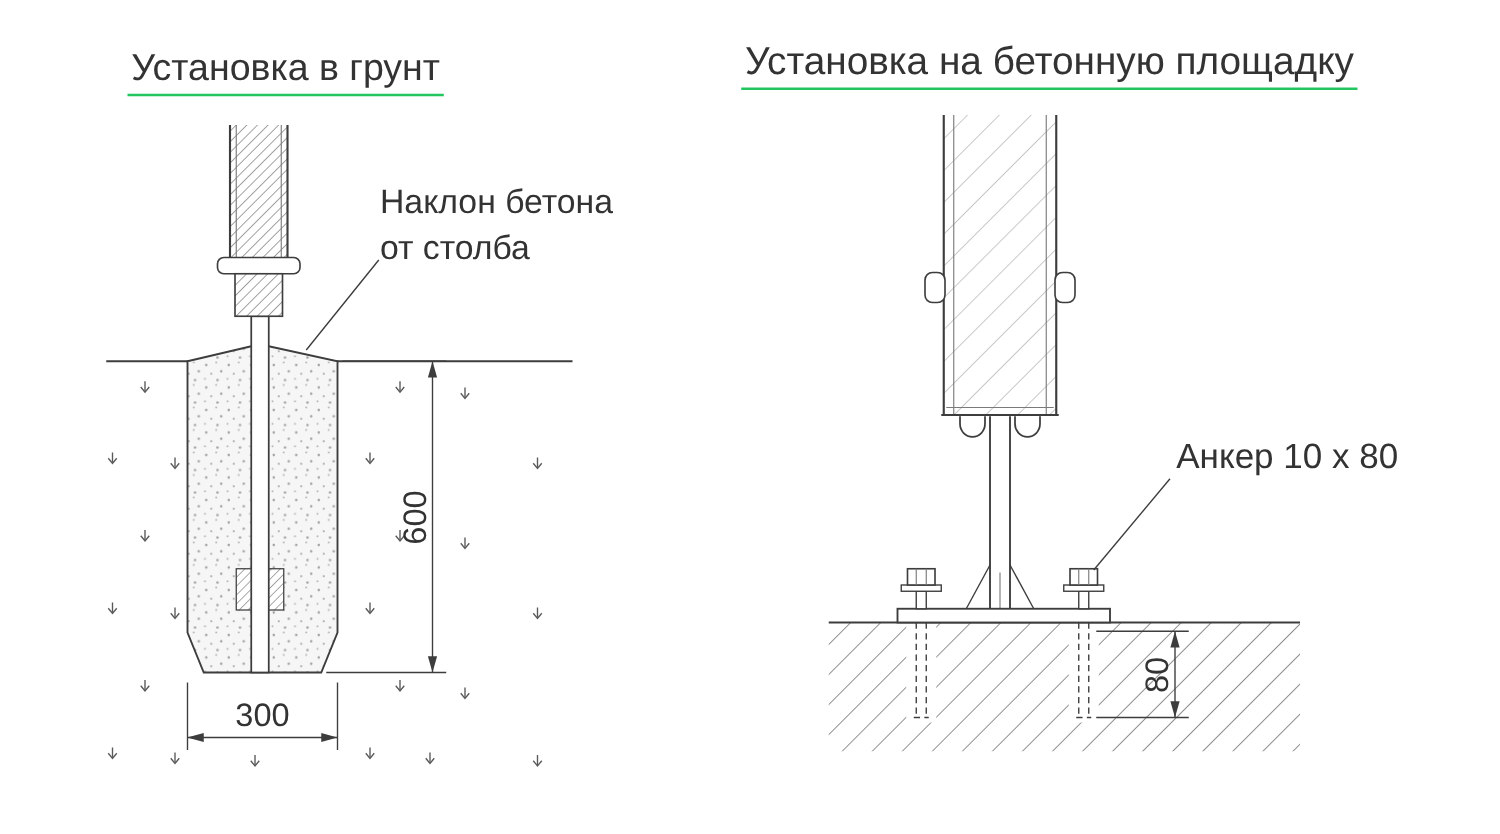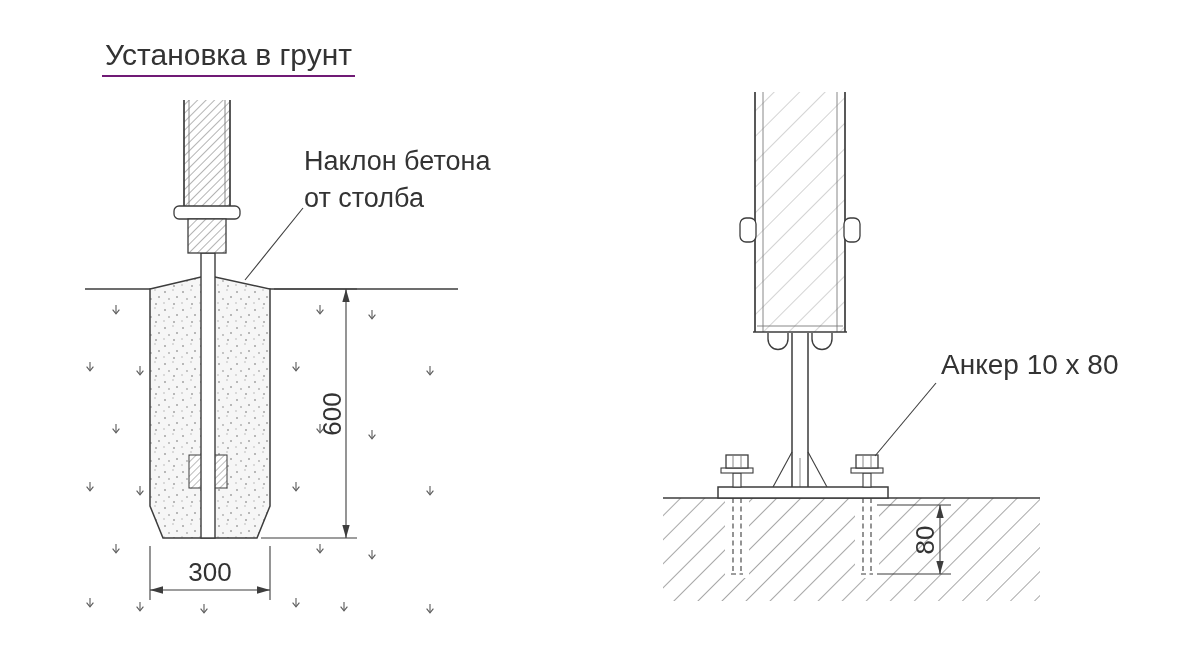--- a/index.html
+++ b/index.html
@@ -1,36 +1,37 @@
 <!DOCTYPE html>
 <html><head>
 <meta charset="utf-8">
 <style>
   html,body{margin:0;padding:0;background:#ffffff;}
   .canvas{position:relative;width:1200px;height:667px;background:#ffffff;overflow:hidden;
           font-family:"Liberation Sans",sans-serif;}
   .diagram-title{position:absolute;display:inline-block;color:#333333;
-                 border-bottom:2px solid #701a75;padding:0 3px 3px 3px;white-space:nowrap;}
+                 border-bottom:2px solid #22c55e;padding:0 3px 3px 3px;white-space:nowrap;}
   .title-left{left:102px;top:38px;font-size:30px;}
   .title-right{left:593px;top:31px;font-size:31px;}
   svg.drawing{position:absolute;left:0;top:0;}
   .ln{stroke:#3d3d3d;stroke-width:1.5;fill:none;}
   .ln-thick{stroke:#3d3d3d;stroke-width:1.7;fill:none;}
   .thin{stroke:#7a7a7a;stroke-width:0.9;fill:none;}
   .dim{stroke:#3d3d3d;stroke-width:1.1;fill:none;}
   .dash{stroke:#3d3d3d;stroke-width:1.1;fill:none;stroke-dasharray:5 3.5;}
   .wht{fill:#ffffff;}
   text.lbl{fill:#333333;font-family:"Liberation Sans",sans-serif;}
 </style>
 </head>
 <body>
 
 <div class="canvas">
 
   <div class="diagram-title title-left">Установка в грунт</div>
+  <div class="diagram-title title-right">Установка на бетонную площадку</div>
 
   <svg class="drawing" width="1200" height="667" viewBox="0 0 1200 667">
     <defs>
       <marker id="dimArrow" viewBox="0 0 12 8" refX="12" refY="4" markerWidth="13" markerHeight="9" markerUnits="userSpaceOnUse" orient="auto-start-reverse">
         <path d="M12,4 L0,0.6 L0,7.4 Z" fill="#3d3d3d"></path>
       </marker>
       <pattern id="postHatch" patternUnits="userSpaceOnUse" width="6" height="6" patternTransform="rotate(45)">
         <rect width="6" height="6" fill="#ffffff"></rect>
         <line x1="0" y1="0" x2="0" y2="6" stroke="#8c8c8c" stroke-width="1.3"></line>
       </pattern>

